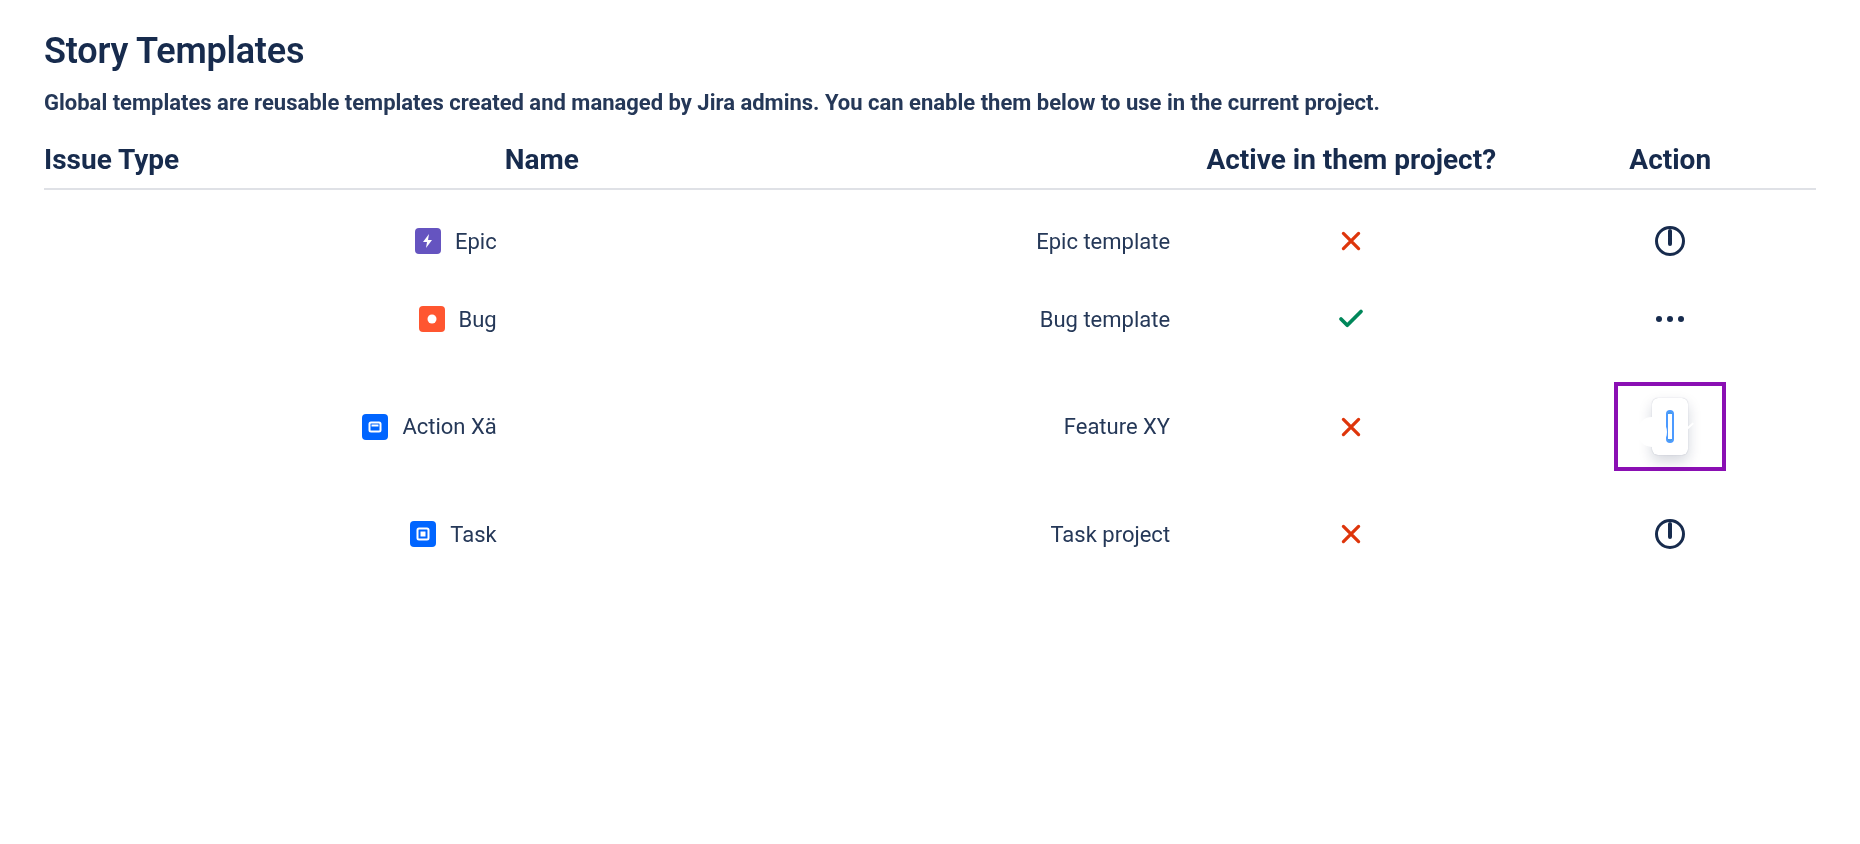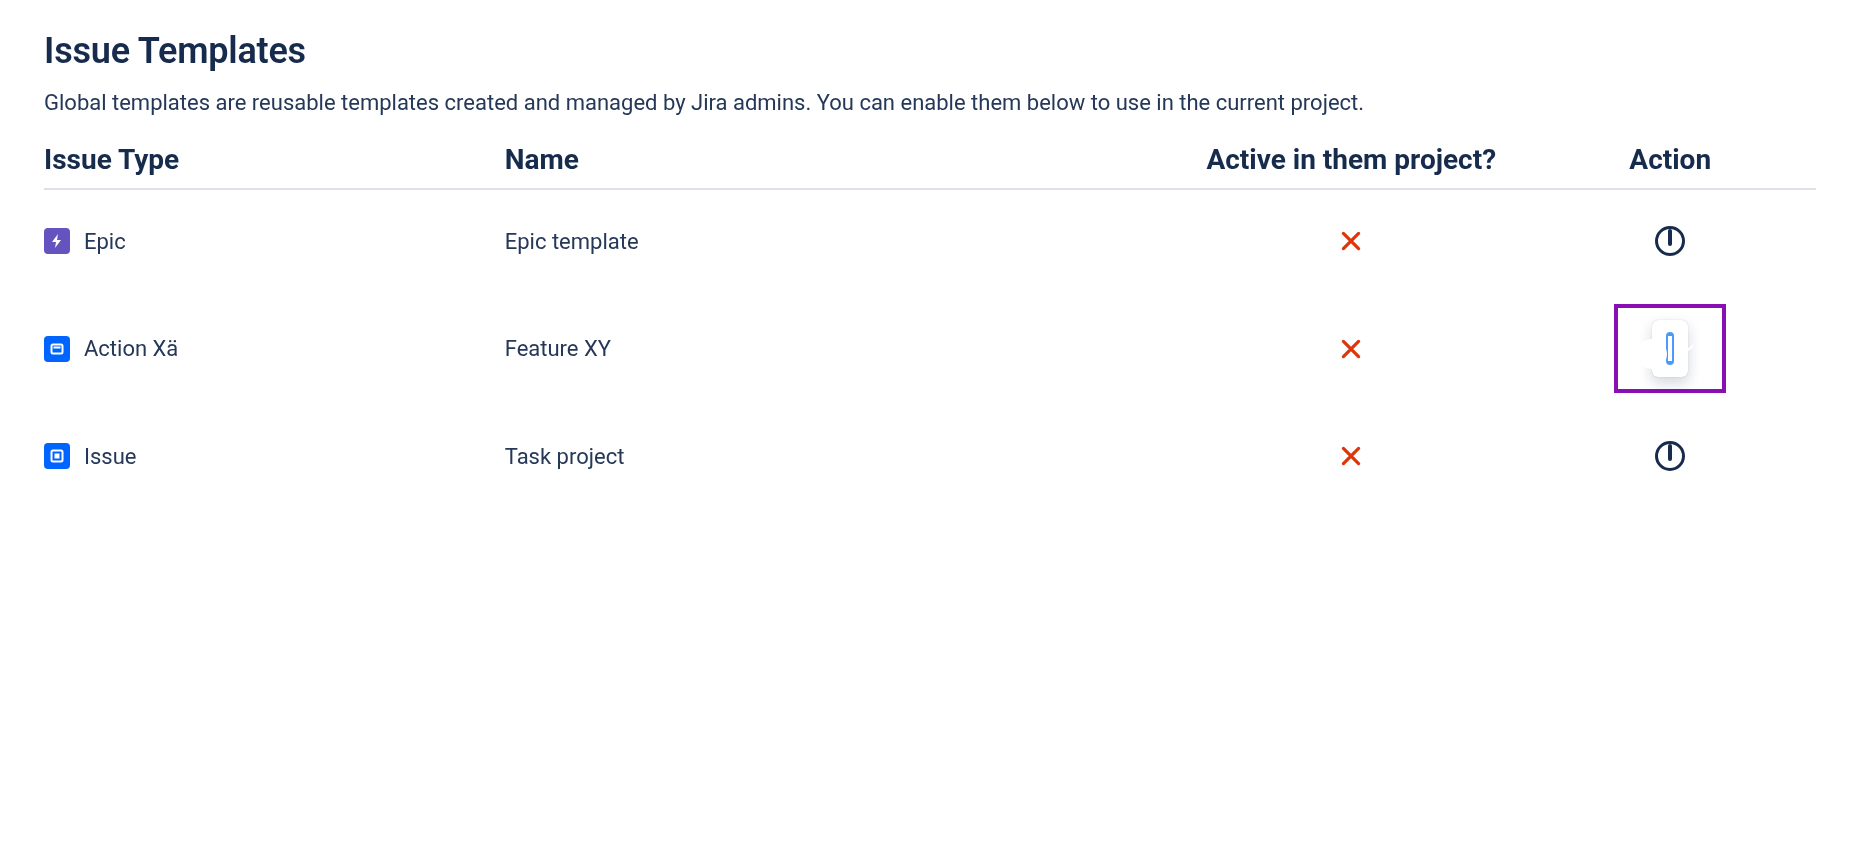--- a/index.html
+++ b/index.html
@@ -29,21 +29,21 @@
     margin: 0 0 18px 0;
     font-size: 36px;
     font-weight: 600;
     color: var(--text-dark);
     letter-spacing: -0.2px;
   }
   .description {
     margin: 0 0 28px 0;
     color: var(--text-body);
     font-size: 22px;
-    font-weight: 400;
+    font-weight: 700;
   }
   table.templates {
     width: 100%;
     border-collapse: collapse;
   }
   table.templates thead th {
     text-align: left;
     font-size: 28px;
     font-weight: 700;
     color: var(--text-dark);
@@ -52,20 +52,21 @@
   }
   table.templates thead th.col-active,
   table.templates thead th.col-action {
     text-align: center;
   }
   table.templates tbody td {
     padding: 36px 8px 12px 0;
     vertical-align: middle;
     color: var(--text-body);
     font-size: 22px;
+    text-align: right;
   }
   table.templates tbody td.col-active,
   table.templates tbody td.col-action {
     text-align: center;
   }
   .issue-type {
     display: inline-flex;
     align-items: center;
     gap: 14px;
   }
@@ -159,21 +160,21 @@
   .toggle .check svg{display:block;}
 
   .col-issue { width: 26%; }
   .col-name  { width: 38%; }
   .col-activecol { width: 20%; }
   .col-actioncol { width: 16%; }
 </style>
 </head>
 <body>
 
-<h1 class="page-title">Issue Templates</h1>
+<h1 class="page-title">Story Templates</h1>
 <p class="description">Global templates are reusable templates created and managed by Jira admins. You can enable them below to use in the current project.</p>
 
 <table class="templates">
   <colgroup>
     <col class="col-issue">
       <col class="col-name">
       <col class="col-activecol">
       <col class="col-actioncol">
   </colgroup>
   <thead>
@@ -195,20 +196,39 @@
             <span>Epic</span>
           </span></td>
         <td>Epic template</td>
         <td class="col-active"><span class="status-icon"><svg width="26" height="26" viewBox="0 0 24 24">
               <path fill="none" stroke="#DE350B" stroke-width="3" stroke-linecap="round" d="M5 5l14 14M19 5L5 19"></path>
             </svg></span></td>
         <td class="col-action"><span class="info-btn" role="button"></span></td>
       </tr>
       <tr>
         <td><span class="issue-type">
+            <span class="issue-icon bug">
+              <svg width="16" height="16" viewBox="0 0 16 16">
+                <circle cx="8" cy="8" r="4.5" fill="#fff"></circle>
+              </svg>
+            </span>
+            <span>Bug</span>
+          </span></td>
+        <td>Bug template</td>
+        <td class="col-active"><span class="status-icon"><svg width="30" height="30" viewBox="0 0 24 24">
+              <path fill="none" stroke="#00875A" stroke-width="3" stroke-linecap="round" stroke-linejoin="round" d="M4 12l5 5L20 6"></path>
+            </svg></span></td>
+        <td class="col-action"><span class="dots-btn" role="button">
+            <span></span>
+            <span></span>
+            <span></span>
+          </span></td>
+      </tr>
+      <tr>
+        <td><span class="issue-type">
             <span class="issue-icon feature">
               <svg width="16" height="16" viewBox="0 0 16 16">
                 <rect x="2.5" y="3.5" width="11" height="9" rx="1.5" fill="none" stroke="#fff" stroke-width="2"></rect>
                 <rect x="4.5" y="5.5" width="7" height="2" fill="#fff"></rect>
               </svg>
             </span>
             <span>Action Xä</span>
           </span></td>
         <td>Feature XY</td>
         <td class="col-active"><span class="status-icon"><svg width="26" height="26" viewBox="0 0 24 24">
@@ -221,21 +241,21 @@
                 </span><span class="knob"></span></span></span></span></td>
       </tr>
       <tr>
         <td><span class="issue-type">
             <span class="issue-icon task">
               <svg width="16" height="16" viewBox="0 0 16 16">
                 <rect x="2.5" y="2.5" width="11" height="11" rx="1.5" fill="none" stroke="#fff" stroke-width="2"></rect>
                 <rect x="5.5" y="5.5" width="5" height="5" fill="#fff"></rect>
               </svg>
             </span>
-            <span>Issue</span>
+            <span>Task</span>
           </span></td>
         <td>Task project</td>
         <td class="col-active"><span class="status-icon"><svg width="26" height="26" viewBox="0 0 24 24">
               <path fill="none" stroke="#DE350B" stroke-width="3" stroke-linecap="round" d="M5 5l14 14M19 5L5 19"></path>
             </svg></span></td>
         <td class="col-action"><span class="info-btn" role="button"></span></td>
       </tr>
     </tbody>
 </table>
 

